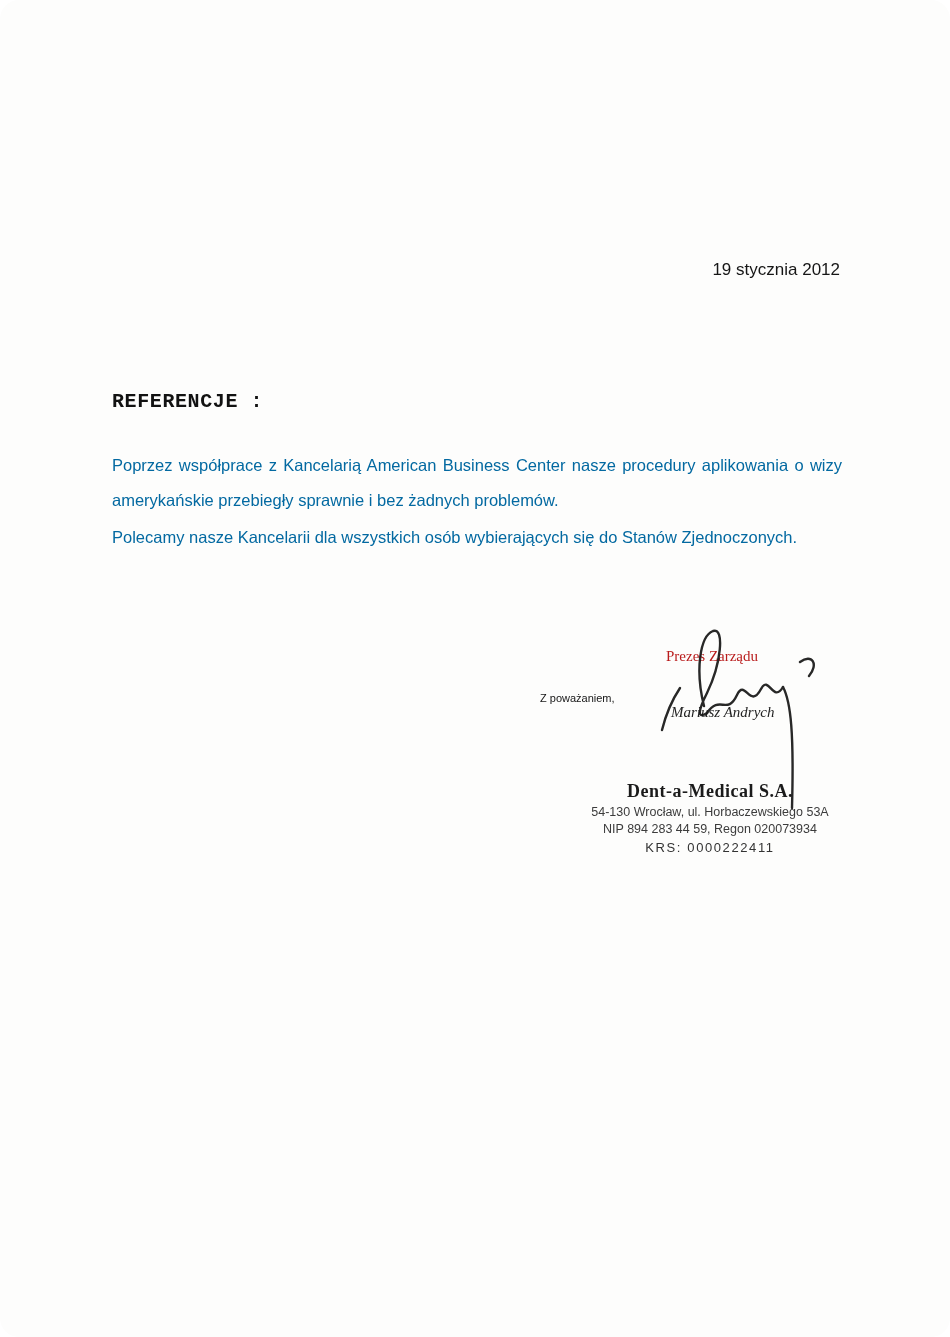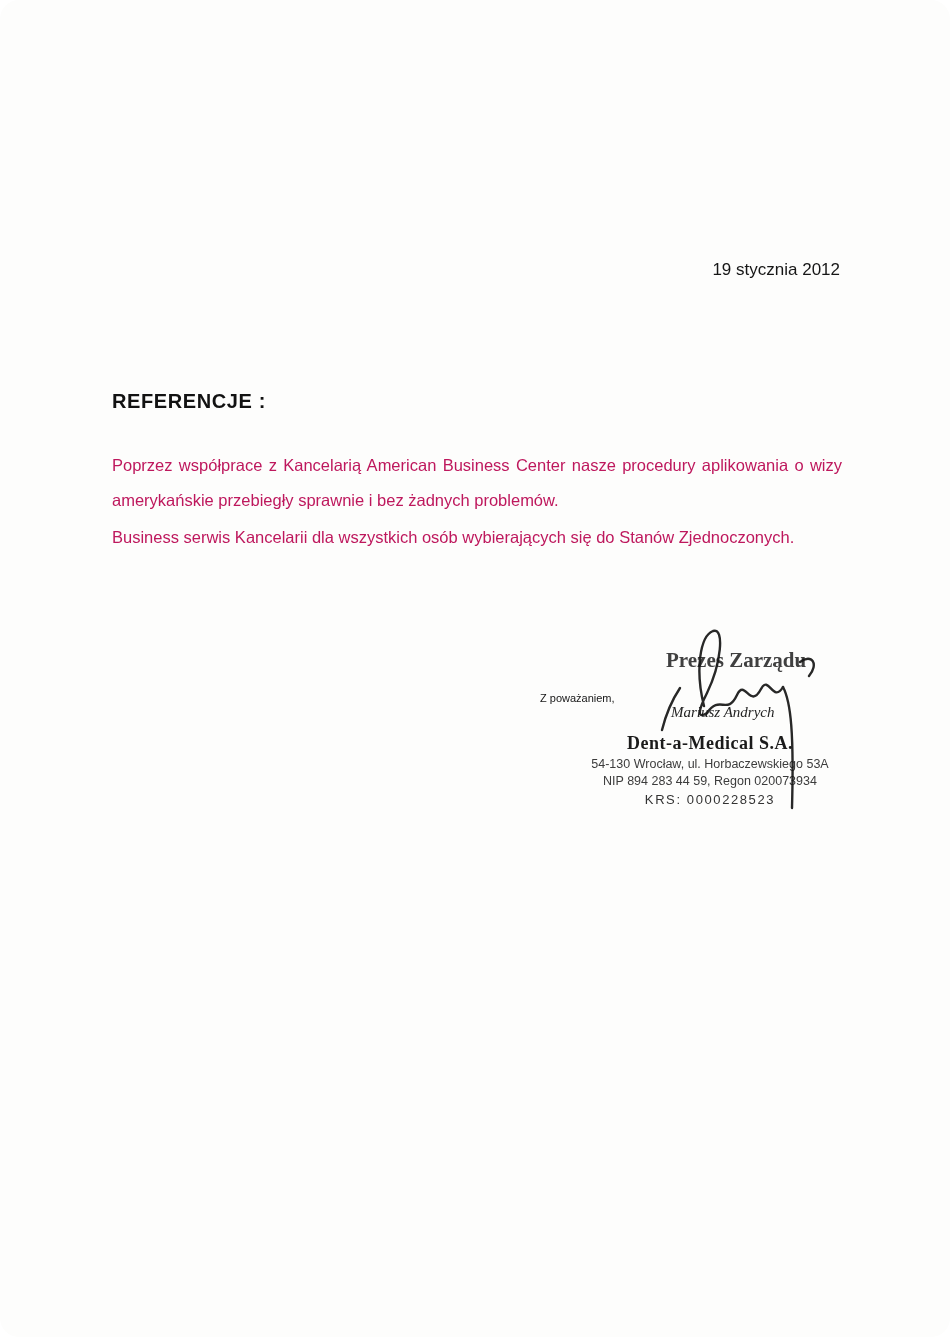--- a/index.html
+++ b/index.html
@@ -22,47 +22,46 @@
     top: 260px;
     right: 110px;
     font-size: 17px;
     color: #161616;
   }
   .heading {
     position: absolute;
     top: 390px;
     left: 112px;
     margin: 0;
-    font-family: Liberation Sans, sans-serif;
+    font-family: Liberation Mono, monospace;
     font-size: 20px;
     font-weight: bold;
     letter-spacing: 0.6px;
     color: #121212;
   }
   .body-text {
     position: absolute;
     top: 448px;
     left: 112px;
     width: 730px;
   }
   .para {
     margin: 0 0 2px 0;
     font-size: 16.5px;
     line-height: 35px;
     text-align: justify;
-    color: #be185d;
+    color: #0369a1;
   }
   .sig-title {
     position: absolute;
     top: 648px;
     left: 666px;
     font-family: "Liberation Serif", serif;
-    font-size: 21px;
-    color: #404040;
-    font-weight: bold;
+    font-size: 15px;
+    color: #b91c1c;
   }
   .closing {
     position: absolute;
     top: 692px;
     left: 540px;
     font-size: 11px;
     color: #161616;
   }
   .sig-name {
     position: absolute;
@@ -87,20 +86,21 @@
     left: 545px;
     width: 330px;
     text-align: center;
   }
   .stamp-company {
     font-family: "Liberation Serif", serif;
     font-weight: bold;
     font-size: 18px;
     letter-spacing: 0.5px;
     color: #1b1b1b;
+    margin-top: 48px;
   }
   .stamp-line {
     margin-top: 3px;
     font-size: 12.5px;
     color: #3c3c3c;
   }
   .stamp-krs {
     margin-top: 4px;
     font-size: 13px;
     letter-spacing: 1.6px;
@@ -111,21 +111,21 @@
 <body>
 
 <div class="page">
 
   <div class="date">19 stycznia 2012</div>
 
   <h1 class="heading">REFERENCJE :</h1>
 
   <div class="body-text">
     <p class="para">Poprzez współprace  z Kancelarią American Business Center nasze procedury aplikowania o wizy amerykańskie przebiegły sprawnie i bez żadnych problemów.</p>
-    <p class="para">Business serwis Kancelarii dla wszystkich osób wybierających się do Stanów Zjednoczonych.</p>
+    <p class="para">Polecamy nasze Kancelarii dla wszystkich osób wybierających się do Stanów Zjednoczonych.</p>
   </div>
 
   <div class="sig-title">Prezes Zarządu</div>
 
   <div class="closing">Z poważaniem,</div>
 
   <div class="sig-name">Mariusz Andrych</div>
 
   <svg class="signature-svg" width="215" height="195" viewBox="0 0 215 195">
     <g fill="none" stroke="#161616" stroke-width="2.4" stroke-linecap="round" stroke-linejoin="round" opacity="0.92">
@@ -139,16 +139,16 @@
       <path d="M160 40 C172 31 179 42 169 54"></path>
 
       <path d="M143 65 C151 80 154 112 152 186"></path>
     </g>
   </svg>
 
   <div class="stamp">
     <div class="stamp-company">Dent-a-Medical S.A.</div>
     <div class="stamp-line">54-130 Wrocław, ul. Horbaczewskiego 53A</div>
     <div class="stamp-line">NIP 894 283 44 59, Regon 020073934</div>
-    <div class="stamp-krs">KRS: 0000228523</div>
+    <div class="stamp-krs">KRS: 0000222411</div>
   </div>
 
 </div>
 
 </body></html>

